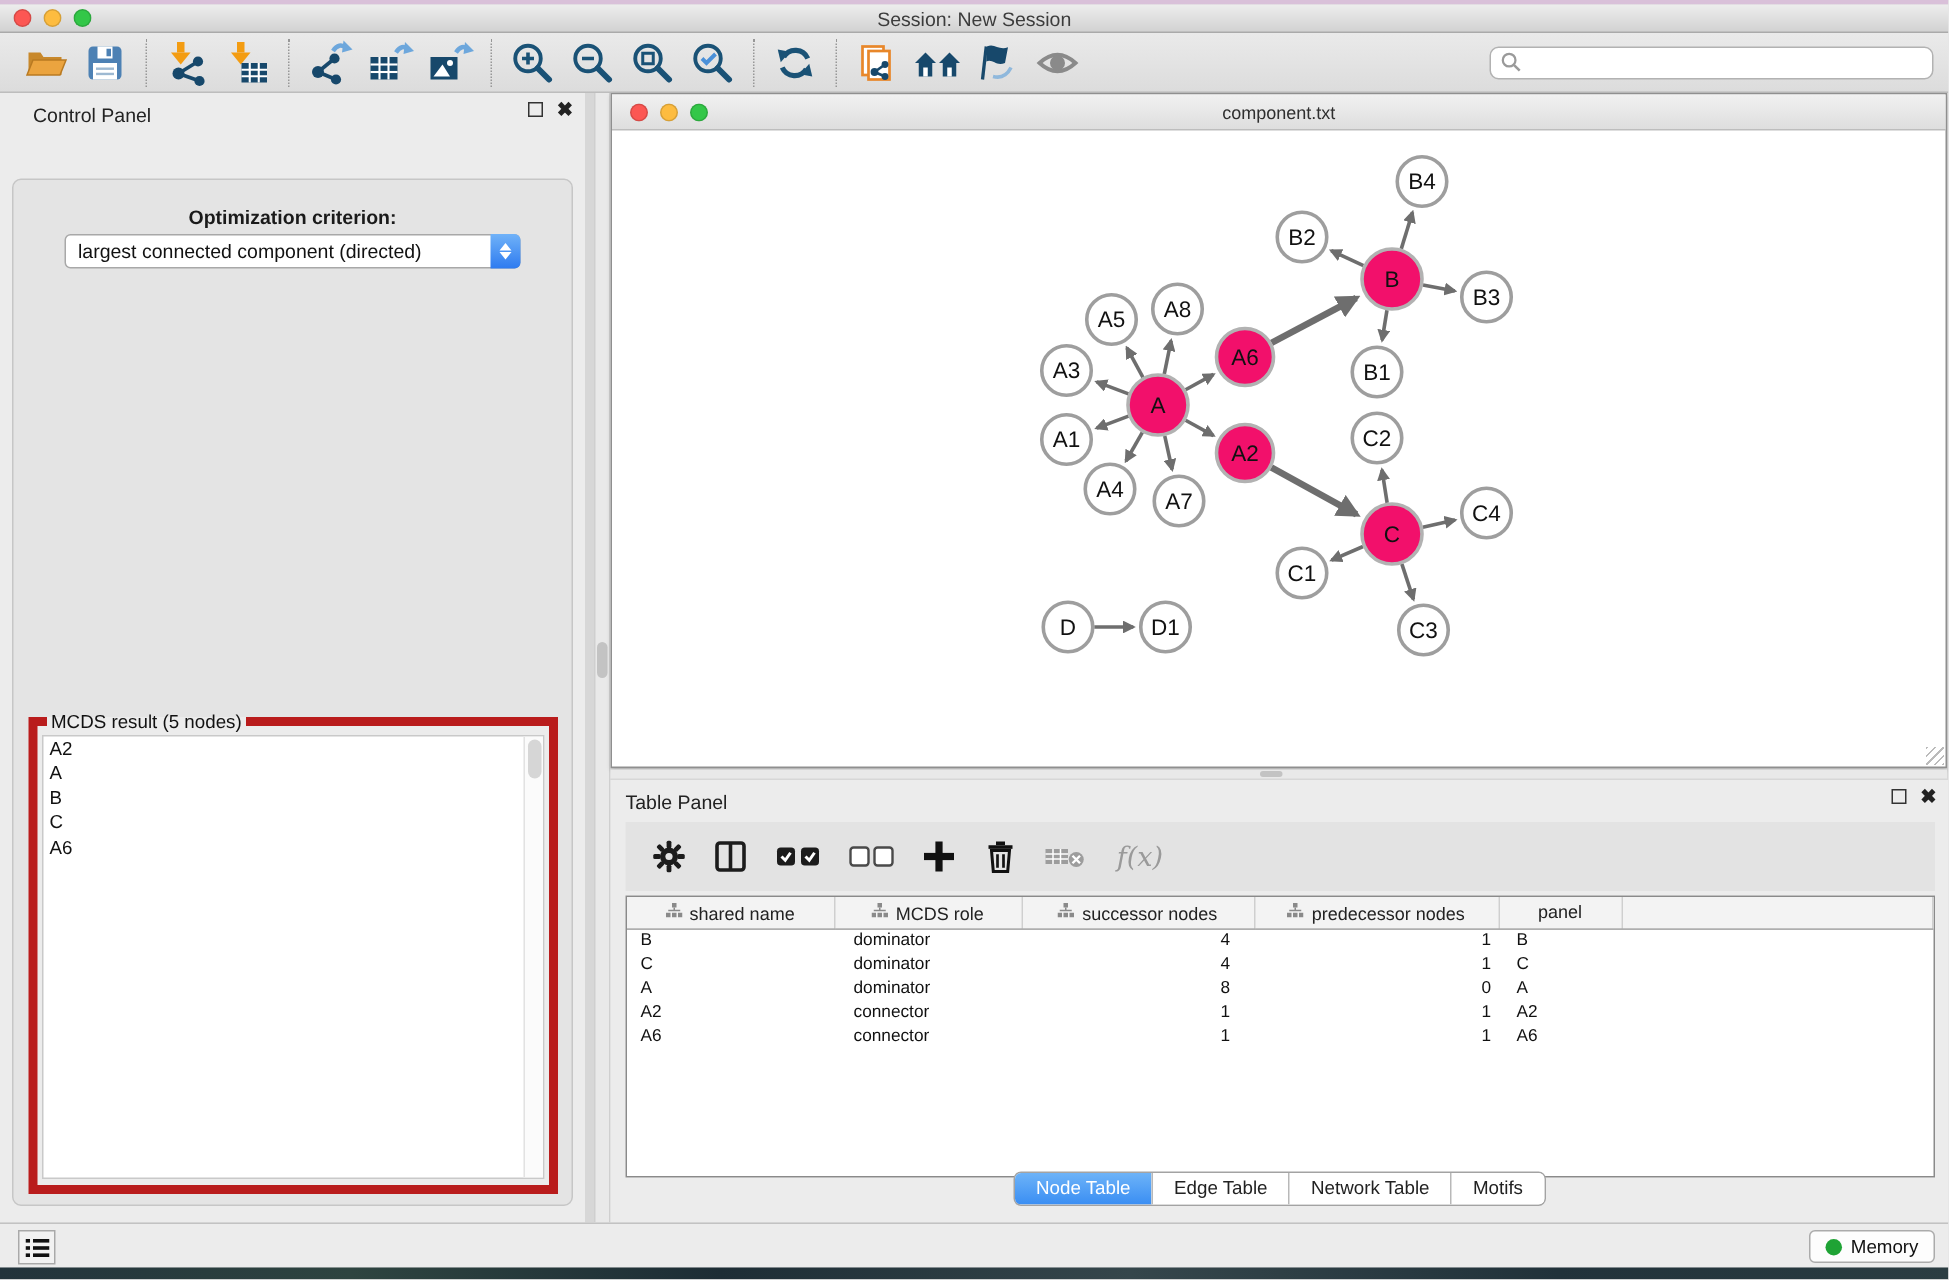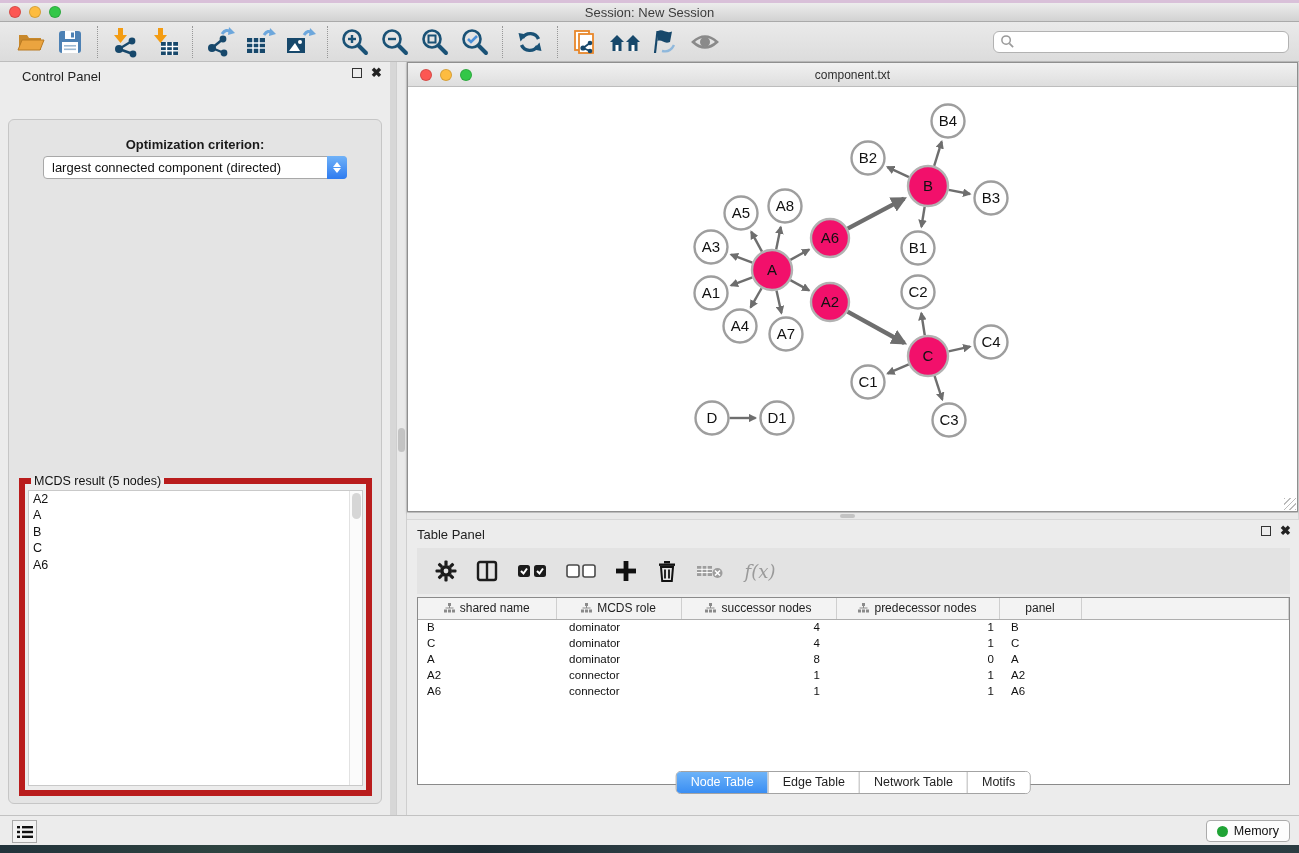--- a/index.html
+++ b/index.html
@@ -87,29 +87,29 @@
   .tpanel .phead { padding-left:10px; }
   .ttoolbar { position:absolute; left:10px; right:9px; top:28px; height:46px; background:#e3e3e3;
     display:flex; align-items:center; gap:15px; padding-left:16px; }
   .tico { width:26px; height:26px; display:flex; align-items:center; justify-content:center; }
   .fx { font-family:"DejaVu Serif", serif; font-style:italic; font-size:18px; color:#9a9a9a; }
 
   .tablewrap { position:absolute; left:10px; right:9px; top:77px; height:188px; background:#fff; border:1px solid #8a8a8a; overflow:hidden; }
   table.grid { border-collapse:collapse; width:100%; table-layout:fixed; }
   .grid th { height:21px; background:#f3f3f3; border-right:1px solid #cfcfcf; border-bottom:1px solid #aeaeae;
     font-size:12px; font-weight:400; color:#222; text-align:center; }
-  .grid th .hlab { display:inline-flex; align-items:center; gap:5px; }
+  .grid th .hlab { display:inline-flex; align-items:flex-start; gap:5px; }
   .grid td { height:16px; font-size:11.5px; color:#111; white-space:nowrap; overflow:hidden; }
   .grid td.c0 { padding-left:9px; }
   .grid td.c1 { padding-left:13px; }
   .grid td.c2 { text-align:right; padding-right:16px; }
   .grid td.c3 { text-align:right; padding-right:5px; }
   .grid td.c4 { padding-left:12px; }
 
-  .ttabs { position:absolute; bottom:21px; left:50%; transform:translateX(-50%); }
+  .ttabs { position:absolute; bottom:11px; left:50%; transform:translateX(-50%); }
   .ttabs .sgt { font-weight:400; font-size:12.5px; padding:3px 14px 4px; }
 
   
   .statusbar { position:absolute; left:0; right:0; bottom:8px; height:30px; background:#ececec; border-top:1px solid #c2c2c2; }
   .listbtn { position:absolute; left:12px; top:4px; width:25px; height:23px; background:#f2f2f2;
     border:1px solid #a9a9a9; display:flex; align-items:center; justify-content:center; }
   .membtn { position:absolute; right:9px; top:4px; height:22px; background:#fdfdfd; border:1px solid #ababab;
     border-radius:4px; display:flex; align-items:center; gap:6px; padding:0 10px; }
   .memdot { width:11px; height:11px; border-radius:50%; background:#1fa335; }
   .membtn .ml { font-size:12.5px; color:#111; }

